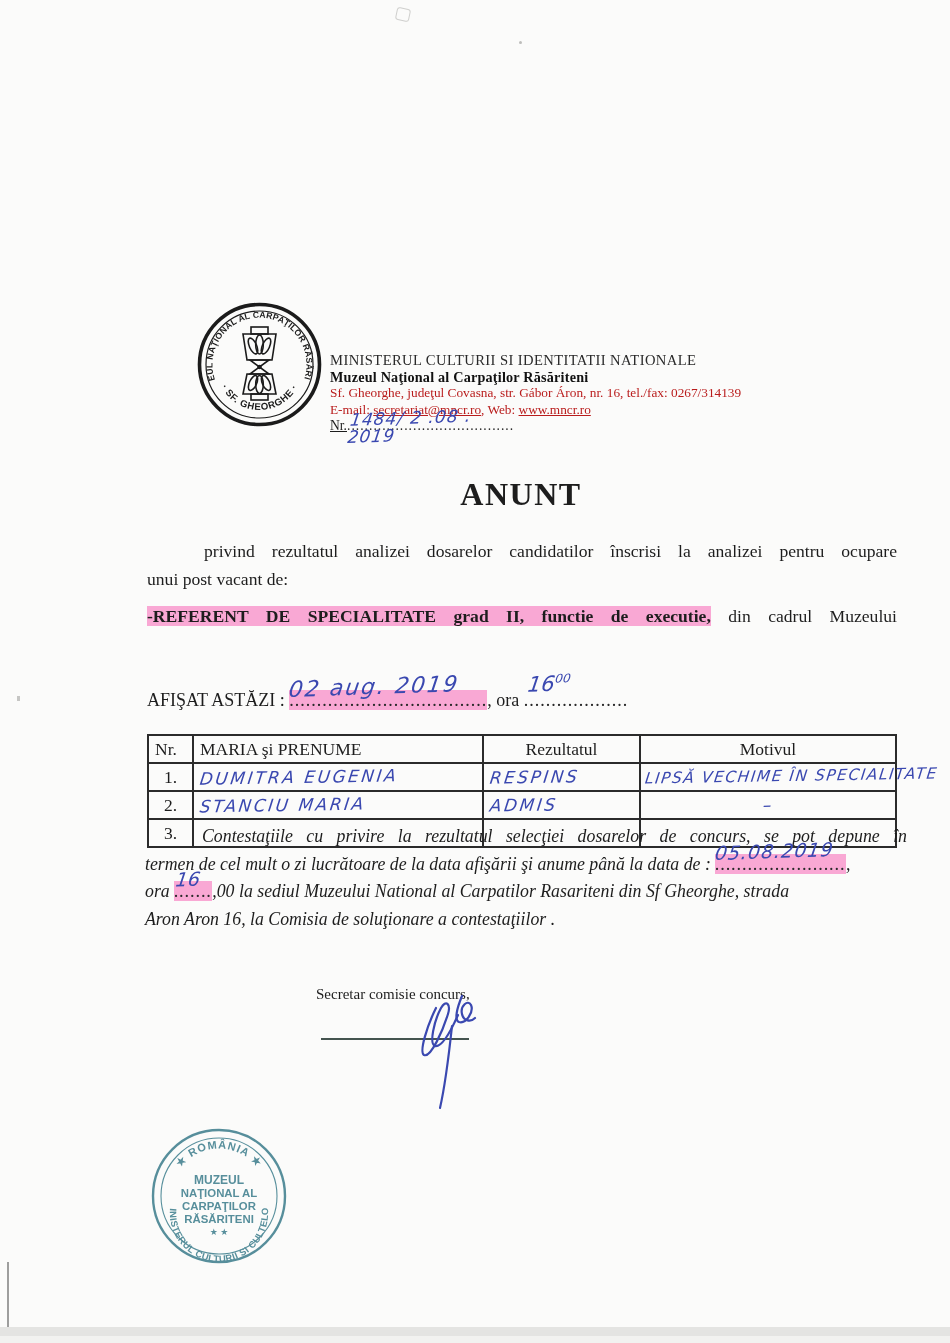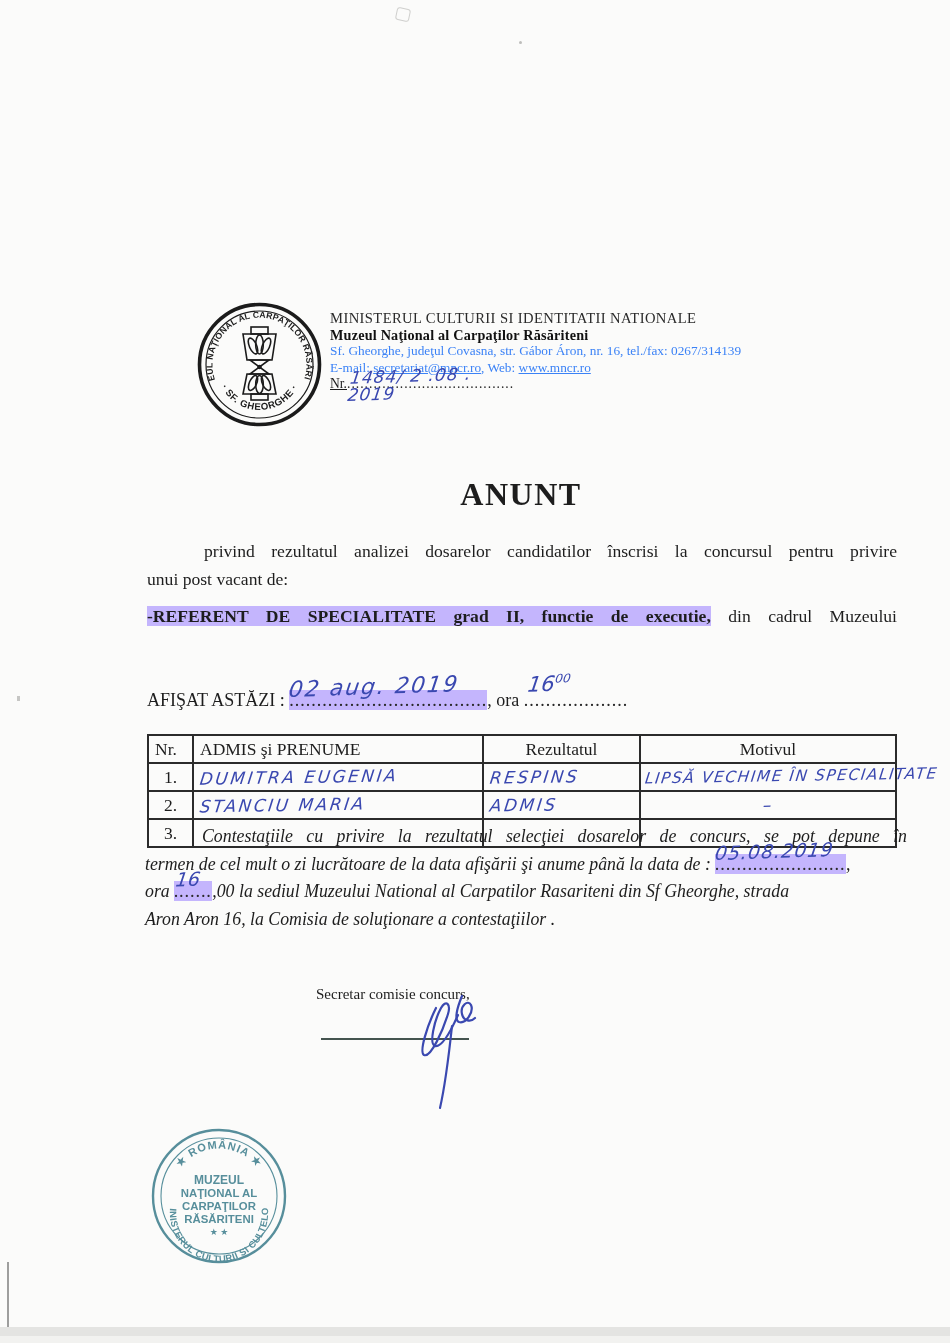--- a/index.html
+++ b/index.html
@@ -9,40 +9,40 @@
 
   
   .artifact{position:absolute;color:#c9c9c7;font-size:13px;}
   #bottom-band{position:absolute;left:0;top:1327px;width:950px;height:9px;background:#e4e4e2;}
   #bottom-white{position:absolute;left:0;top:1336px;width:950px;height:7px;background:#f2f2f0;}
   #left-edge{position:absolute;left:7px;top:1262px;width:2px;height:72px;background:#6b6b6b;opacity:.65;}
 
   
   #logo{left:196px;top:301px;}
   #header-text{left:330px;top:310px;width:590px;line-height:16.5px;}
-  .ministry{font-size:14.6px;letter-spacing:.4px;color:#2a2a2a;}
+  .ministry{font-size:14.6px;letter-spacing:.4px;color:#2a2a2a;margin-top:42px;}
   .museum{font-size:14.2px;font-weight:bold;color:#111;filter:blur(.45px);letter-spacing:.2px;}
-  .addr{font-size:13.3px;color:#3b82f6;}
+  .addr{font-size:13.3px;color:#b91c1c;}
   .lnk{text-decoration:underline;}
   .nrline{font-size:13.6px;position:relative;text-decoration:underline;}
   .dots{letter-spacing:1px;color:#2a2a2a;}
 
   .hand{font-family:"DejaVu Sans",sans-serif;color:#3a48b0;display:inline-block;
         transform:rotate(-2deg) skewX(-10deg);font-style:italic;}
   .overdots{position:relative;display:inline-block;}
   .overdots .hand{position:absolute;}
 
   
   #title{left:147px;top:476px;width:748px;text-align:center;font-size:32px;font-weight:bold;letter-spacing:1.5px;}
   .para{left:147px;width:750px;font-size:17.6px;line-height:28px;}
   .jline{text-align:justify;text-align-last:justify;}
   #intro{top:537px;}
   #intro .l1{text-indent:57px;}
   #position{top:602px;}
-  .shade{background:#c4b5fd;}
+  .shade{background:#f9a8d4;}
   b.seg{font-weight:bold;}
 
   #afisat{left:147px;top:690px;font-size:18px;}
 
   
   #results-table{position:absolute;left:147px;top:734px;width:748px;border-collapse:collapse;table-layout:fixed;
                  font-size:17.5px;}
   #results-table th,#results-table td{border:2px solid #2b2b2b;padding:0 6px;height:26px;
                  font-weight:normal;text-align:left;vertical-align:middle;overflow:visible;}
   #results-table th{font-size:17.5px;}
@@ -110,21 +110,21 @@
       <span>E-mail: </span><span class="lnk">secretariat@mncr.ro</span><span>, </span><span>Web: </span><span class="lnk">www.mncr.ro</span>
     </div>
     <div class="nrline">
       <span>Nr.</span><span class="overdots"><span class="dots">......................................</span><span class="hand" style="left:2px;top:-9px;font-size:17px;letter-spacing:1px;">1484/  2 .08 . 2019</span></span>
     </div>
   </div>
 
   <div id="title" class="abs">ANUNT</div>
 
   <div id="intro" class="abs para">
-    <div class="l1 jline">privind   rezultatul analizei dosarelor candidatilor înscrisi la concursul pentru privire</div>
+    <div class="l1 jline">privind   rezultatul analizei dosarelor candidatilor înscrisi la analizei pentru ocupare</div>
     <div>unui post  vacant de:</div>
   </div>
 
   <div id="position" class="abs para">
     <div class="jline"><b class="seg shade">-REFERENT DE SPECIALITATE grad   II, functie de executie,</b><span> din cadrul   Muzeului</span></div>
   </div>
 
   <div id="afisat" class="abs">
     <span>AFIŞAT ASTĂZI :</span>
     <span class="overdots"><span class="dots shade">....................................</span><span class="hand" style="left:0;top:-16px;font-size:22px;letter-spacing:2px;">02 aug. 2019</span></span><span>, ora </span><span class="overdots"><span class="dots">...................</span><span class="hand" style="left:4px;top:-18px;font-size:21px;"><span>16</span><sup style="font-size:12px;">00</sup></span></span>
@@ -133,21 +133,21 @@
   <table id="results-table">
     <colgroup>
         <col style="width:45px">
         <col style="width:290px">
         <col style="width:157px">
         <col style="width:256px">
       </colgroup>
     <tbody>
         <tr>
       <th>Nr.</th>
-      <th>ADMIS şi PRENUME</th>
+      <th>MARIA şi PRENUME</th>
       <th class="th-center">Rezultatul</th>
       <th class="th-center">Motivul</th>
     </tr>
     <tr>
       <td class="cell-nr">1.</td>
       <td><span class="hand">DUMITRA EUGENIA</span></td>
       <td><span class="hand">RESPINS</span></td>
       <td class="motive-cell">
             <span class="hand">LIPSĂ VECHIME ÎN SPECIALITATE</span>
           </td>

